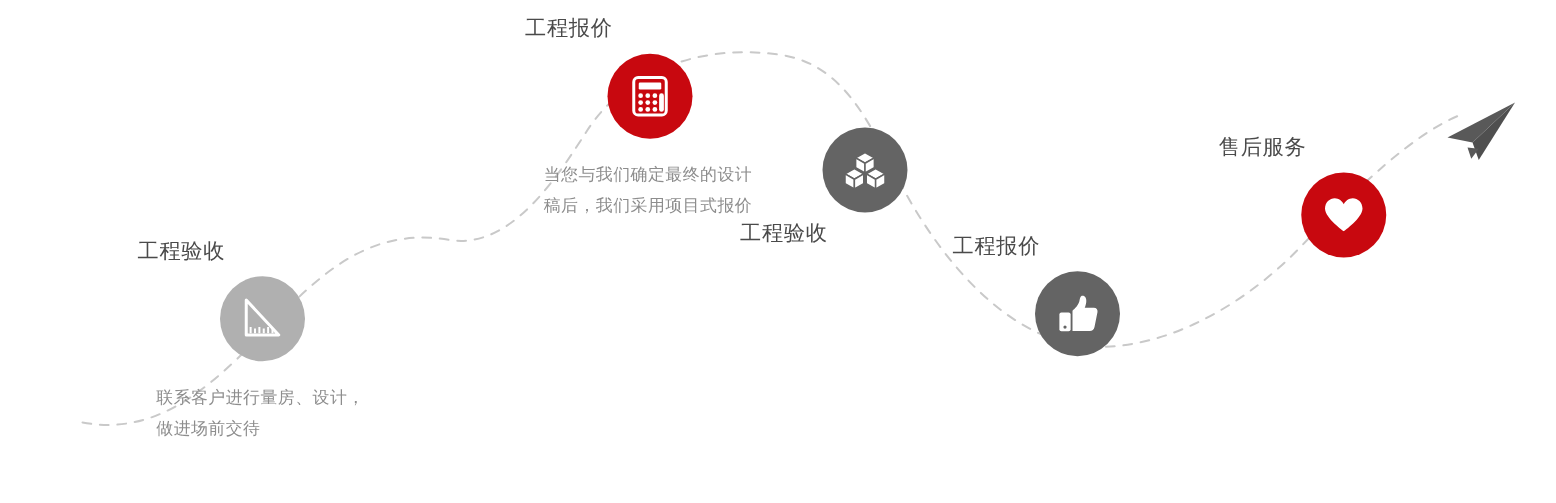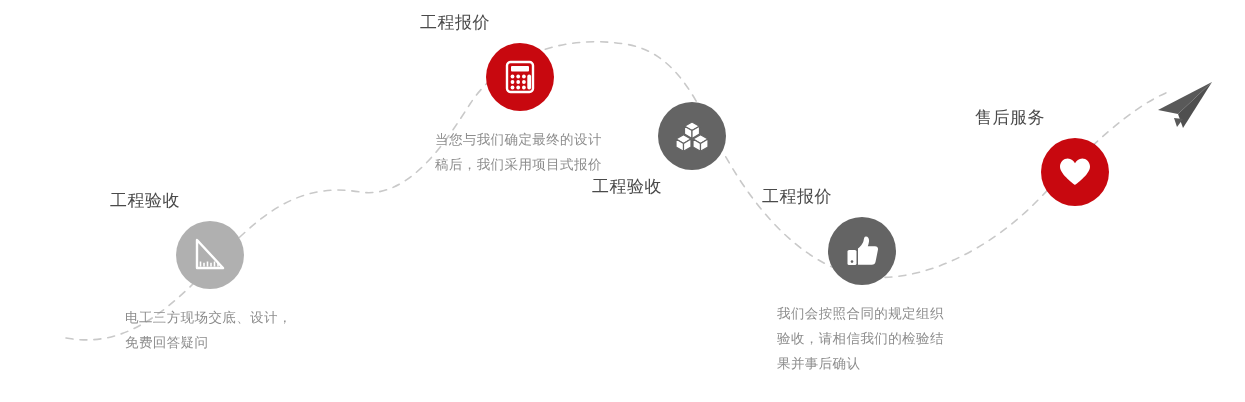--- a/index.html
+++ b/index.html
@@ -84,21 +84,21 @@
         <g stroke="#ffffff" stroke-width="1.6">
           <line x1="10.5" y1="31.6" x2="10.5" y2="26.5"></line>
           <line x1="14" y1="31.6" x2="14" y2="27.8"></line>
           <line x1="17.5" y1="31.6" x2="17.5" y2="26.5"></line>
           <line x1="21" y1="31.6" x2="21" y2="27.8"></line>
           <line x1="24.5" y1="31.6" x2="24.5" y2="26.5"></line>
           <line x1="28" y1="31.6" x2="28" y2="27.8"></line>
         </g>
       </svg>
     </div>
-    <div class="step-desc">电工三方现场交底、设计，免费回答疑问</div>
+    <div class="step-desc">联系客户进行量房、设计，做进场前交待</div>
   </div>
 
 
   <div class="step" style="left:420px; top:12px;">
     <div class="step-title">工程报价</div>
     <div class="step-icon" style="background:#c8080f;">
       <svg width="40" height="40" viewBox="0 0 40 40">
         <rect x="7" y="5" width="26" height="30" rx="3.5" fill="none" stroke="#ffffff" stroke-width="2.4"></rect>
         <rect x="11" y="9" width="18" height="5.5" rx="1" fill="#ffffff"></rect>
         <g fill="#ffffff">
@@ -142,21 +142,20 @@
     <div class="step-icon" style="background:#646464;">
       <svg width="40" height="40" viewBox="0 0 40 40">
         <path d="M 16,17.5 C 16,17.5 20.5,14 21.5,10 C 22,7.5 22.2,5.5 24,5.5
                  C 26.2,5.5 27.3,7.6 27,10.5 C 26.8,12.6 25.8,15.2 25.8,15.2
                  L 33,15.2 C 35.2,15.2 36.3,16.8 36,18.6 L 33.6,30.5
                  C 33.2,32.6 31.8,33.8 29.8,33.8 L 16,33.8 Z" fill="#ffffff"></path>
         <rect x="5.5" y="19" width="9" height="15" rx="1.6" fill="#ffffff"></rect>
         <circle cx="10" cy="30.6" r="1.3" fill="#646464"></circle>
       </svg>
     </div>
-    <div class="step-desc">我们会按照合同的规定组织验收，请相信我们的检验结果并事后确认</div>
   </div>
 
   <div class="step" style="left:975px; top:107px;">
     <div class="step-title">售后服务</div>
     <div class="step-icon" style="background:#c8080f;">
       <svg width="40" height="40" viewBox="0 0 40 40">
         <path d="M 20,33 C 20,33 5,22.5 5,14.8 C 5,9.8 8.8,6.5 12.8,6.5
                  C 16.1,6.5 18.7,8.8 20,11.3 C 21.3,8.8 23.9,6.5 27.2,6.5
                  C 31.2,6.5 35,9.8 35,14.8 C 35,22.5 20,33 20,33 Z" fill="#ffffff"></path>
       </svg>

